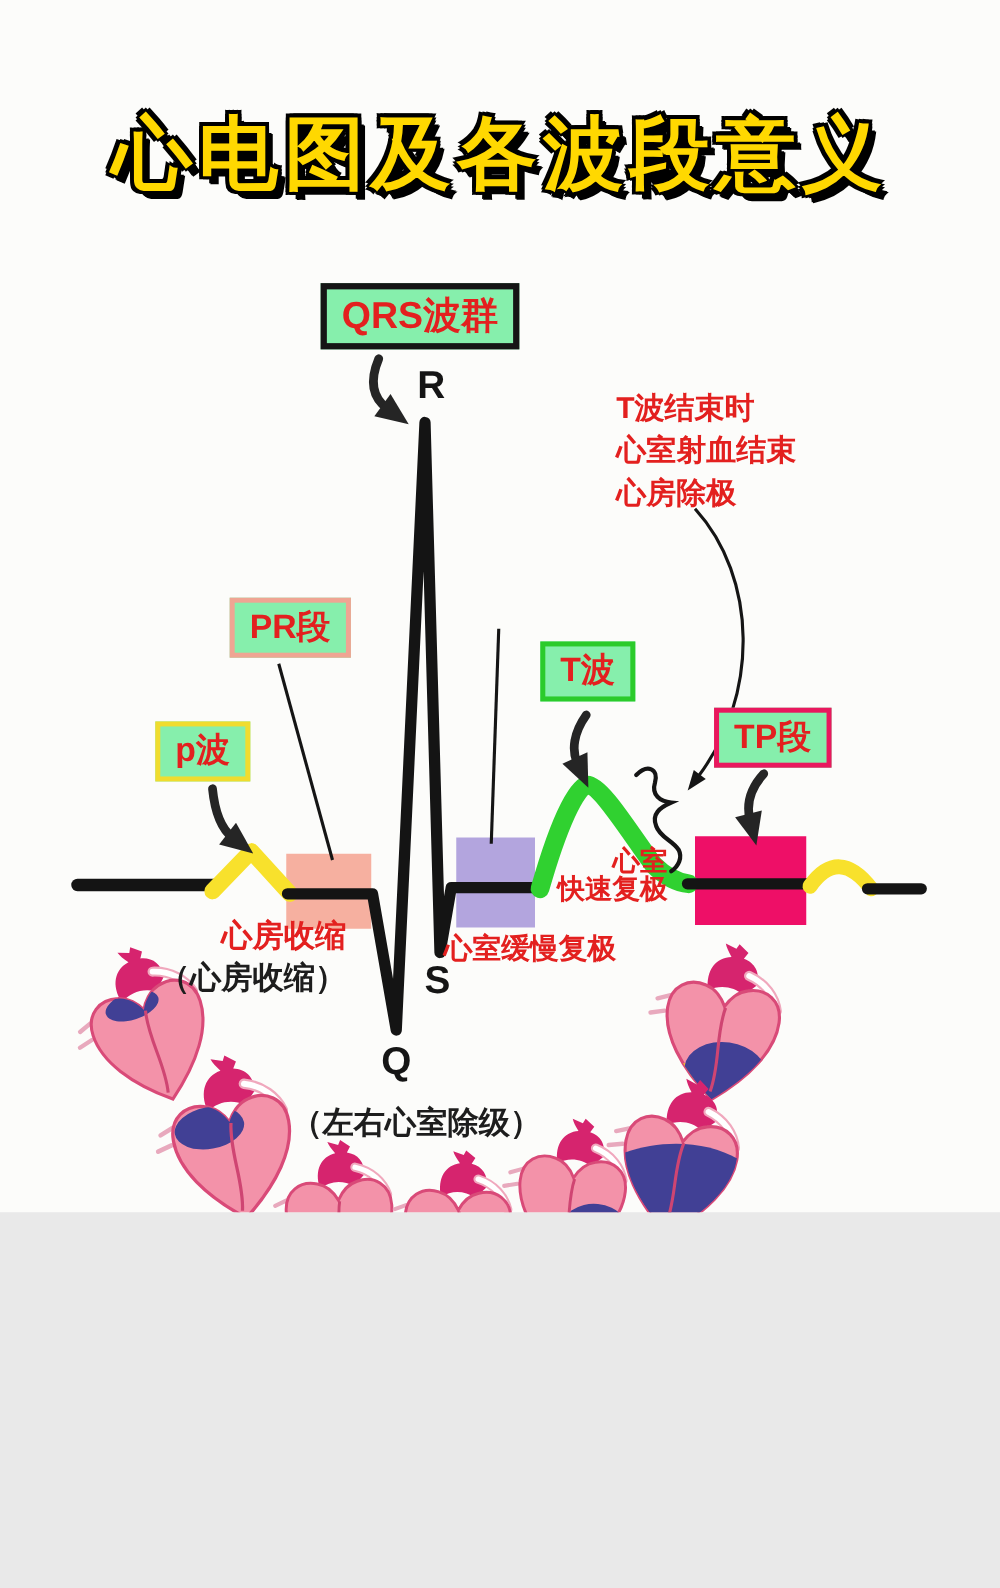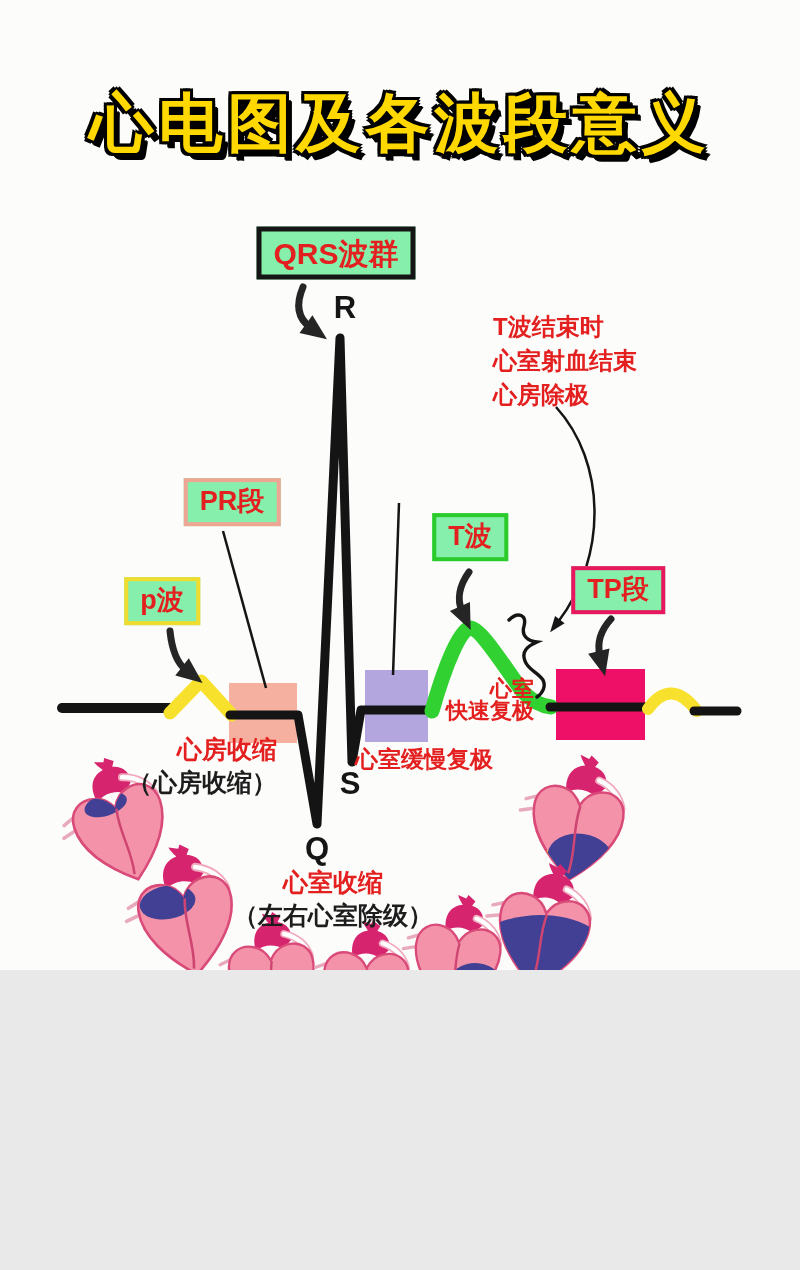--- a/index.html
+++ b/index.html
@@ -194,17 +194,16 @@
   </div>
 
   <div class="abs st-note note-red">心室缓慢复极</div>
 
   <div class="abs t-note">
     <div class="note-red">心室</div>
     <div class="note-red">快速复极</div>
   </div>
 
   <div class="abs qrs-note">
-    <div class="note-red">心室收缩</div>
     <div class="note-black">（左右心室除级）</div>
   </div>
 
 </div>
 
 </body></html>

